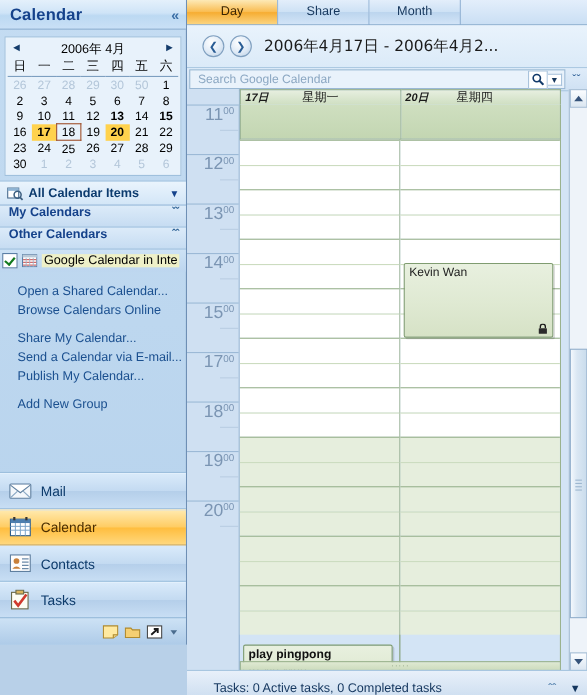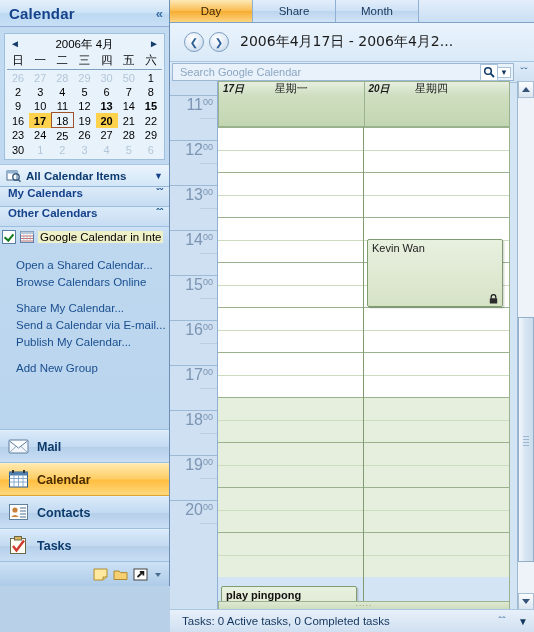--- a/index.html
+++ b/index.html
@@ -114,21 +114,21 @@
   .mod{
     height:31px;display:flex;align-items:center;padding-left:8px;cursor:pointer;
     background:linear-gradient(to bottom,#d9eafa 0%,#c3daf1 50%,#b5cfea 51%,#c8def4 100%);
     border-bottom:1px solid #9dbfdd;border-top:1px solid #e3f0fc;
   }
   .mod.sel{
     background:linear-gradient(to bottom,#ffe9ad 0%,#ffcd64 48%,#ffbe3f 52%,#ffd87e 100%);
     border-top:1px solid #ffeec5;border-bottom:1px solid #e0a22e;
   }
   .mod .mi{width:22px;height:20px;margin-right:7px;position:relative;flex:none;}
-  .mod .ml{font-size:12.5px;color:#0d3b6b;font-weight:bold;}
+  .mod .ml{font-size:12.5px;color:#0d3b6b;font-weight:normal;}
   .mod.sel .ml{color:#4a2d00;}
 
   .modbar{
     position:absolute;left:0;right:0;bottom:0;height:24px;
     background:linear-gradient(to bottom,#cde2f5,#aecbe8);
     border-top:1px solid #9dbfdd;
     display:flex;align-items:center;justify-content:flex-end;padding-right:6px;gap:5px;
   }
   .sqicon{width:15px;height:13px;position:relative;cursor:pointer;}
 
@@ -275,21 +275,21 @@
     position:absolute;left:48px;right:24px;bottom:22px;height:9px;
     background:linear-gradient(to bottom,#dfe9d2,#cddcbe);
     border:1px solid #9ab28e;box-sizing:border-box;
     display:flex;align-items:center;justify-content:center;
     color:#7e9470;font-size:7px;letter-spacing:1px;cursor:ns-resize;
   }
   .statusbar{
     position:absolute;left:0;right:0;bottom:0;height:22px;
     background:linear-gradient(to bottom,#e8f0fa,#d0e0f1);
     border-top:1px solid #a8c6e0;
-    display:flex;align-items:center;padding-left:12px;
+    display:flex;align-items:flex-end;padding-left:24px;
   }
   .statusbar .st{flex:1;font-size:11.5px;color:#14365e;}
   .statusbar .sc{width:20px;text-align:center;font-size:11px;color:#4a7aa8;cursor:pointer;}
   .statusbar .sd{width:22px;text-align:center;font-size:10px;color:#14365e;cursor:pointer;}
 </style>
 </head>
 <body>
 
 <div class="app">
 
@@ -559,21 +559,20 @@
     <div class="calarea">
 
       <div class="gutter">
         <div class="gutter-head"></div>
         <div id="hours">
             <div class="hourcell"><span class="hh">11</span><span class="mm">00</span><span class="half"></span></div>
             <div class="hourcell"><span class="hh">12</span><span class="mm">00</span><span class="half"></span></div>
             <div class="hourcell"><span class="hh">13</span><span class="mm">00</span><span class="half"></span></div>
             <div class="hourcell"><span class="hh">14</span><span class="mm">00</span><span class="half"></span></div>
             <div class="hourcell"><span class="hh">15</span><span class="mm">00</span><span class="half"></span></div>
-            <div class="hourcell"><span class="hh">16</span><span class="mm">00</span><span class="half"></span></div>
             <div class="hourcell"><span class="hh">17</span><span class="mm">00</span><span class="half"></span></div>
             <div class="hourcell"><span class="hh">18</span><span class="mm">00</span><span class="half"></span></div>
             <div class="hourcell"><span class="hh">19</span><span class="mm">00</span><span class="half"></span></div>
             <div class="hourcell"><span class="hh">20</span><span class="mm">00</span><span class="half"></span></div>
           </div>
       </div>
 
       <div class="daycols">
         <div class="dayhdrs">
           <div class="dayhdr">

